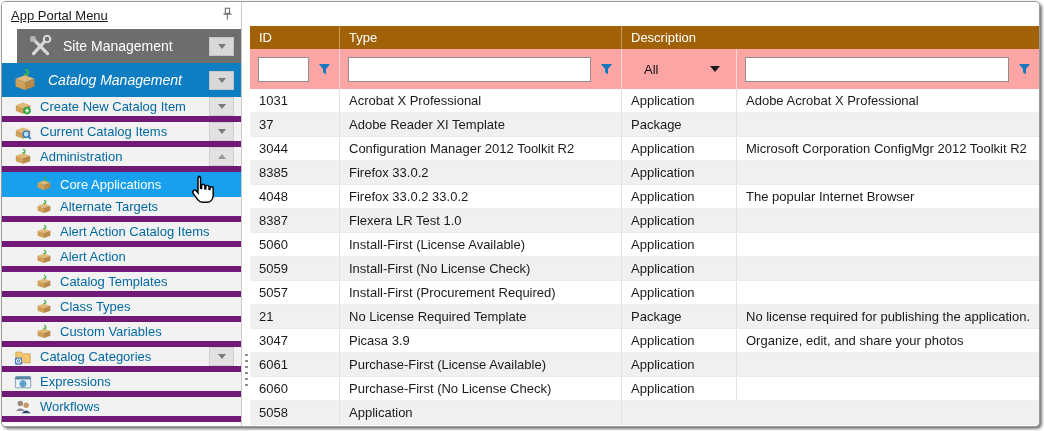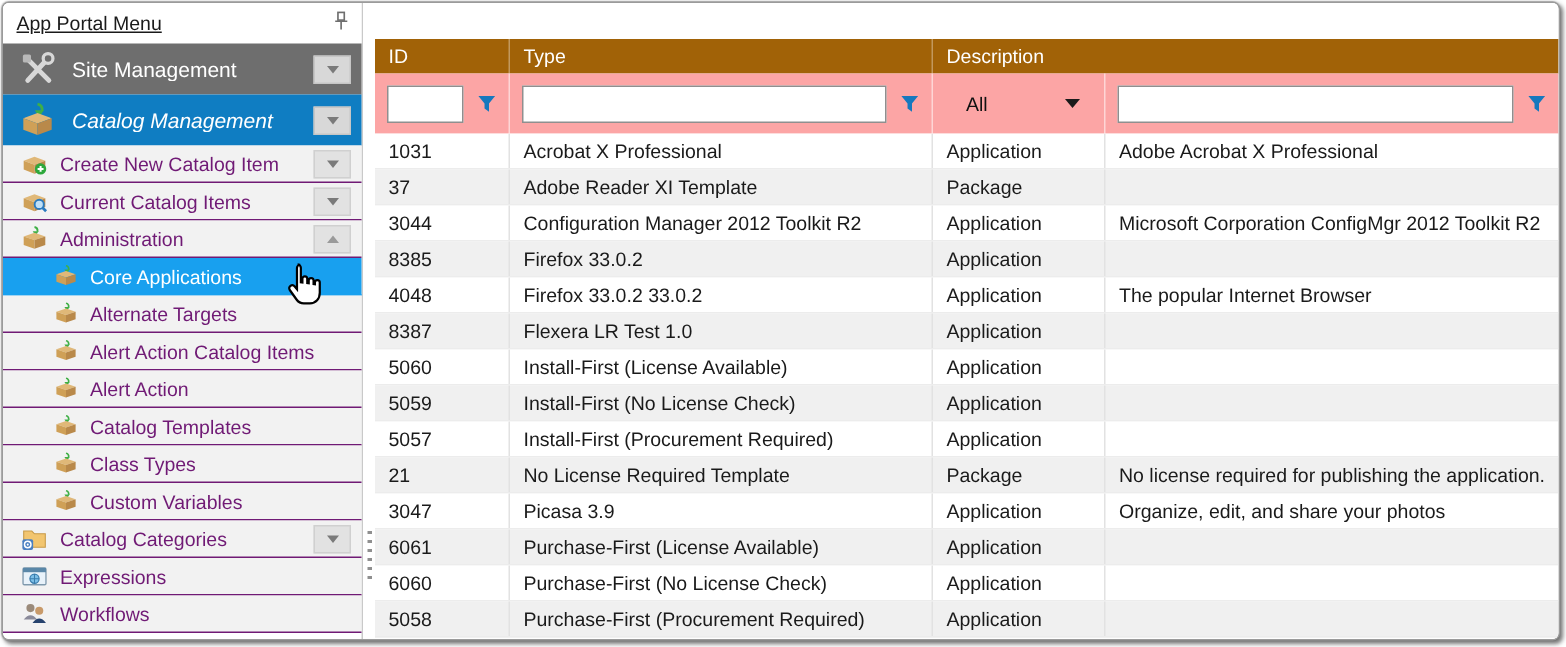--- a/index.html
+++ b/index.html
@@ -9,24 +9,24 @@
     border:1px solid #9b9b9b; border-radius:5px;
     box-shadow:2px 2px 3px rgba(95,95,95,.85), 0 0 1px #bbb;
     background:#fff; display:flex; overflow:hidden; }
 
   
   .sidebar { width:240px; flex:0 0 240px; border-right:1px solid #c9c9c9;
     display:flex; flex-direction:column; background:#fff; }
   .sb-header { height:27px; flex:0 0 27px; display:flex; align-items:center;
     padding:0 8px 0 9px; font-size:13px; color:#1a1a1a; background:#fff; }
   .sb-header .title { flex:1;text-decoration:underline; }
-  .sb-row { display:flex; align-items:center; border-bottom:1px solid #701a75;
-    background:#f2f2f2; font-size:13px; color:#701a75; cursor:default; }
+  .sb-row { display:flex; align-items:center; border-bottom:6px solid #701a75;
+    background:#f2f2f2; font-size:13px; color:#0369a1; cursor:default; }
   .sb-group { height:34px; flex:0 0 34px; color:#fff; font-size:14px; border-bottom:none; }
-  .sb-group.gray { background:#6e6e6e; }
+  .sb-group.gray { background:#6e6e6e;margin-left:15px; }
   .sb-group.blue { background:#0f7dc2;font-style:italic; }
   .sb-group .gicon { width:30px; margin:0 8px 0 8px; display:flex; justify-content:center; }
   .sb-item { height:25px; flex:0 0 25px; }
   .sb-item .icon { margin:0 8px 0 12px; display:flex; }
   .sb-child .icon { margin:0 8px 0 34px; }
   .sb-selected { background:#18a0ef; color:#fff; border-bottom:1px solid #18a0ef; }
   .sb-label { flex:1; white-space:nowrap; overflow:hidden; }
   .drop-btn { width:25px; height:19px; margin-right:7px; background:#e2e2e2;
     border:1px solid #d0d0d0; display:flex; align-items:center; justify-content:center; }
   .sb-group .drop-btn { background:#d8d8d8; border-color:#c6c6c6; }
@@ -441,21 +441,20 @@
 
       <div class="grid-row">
         <div class="cell">6060</div>
         <div class="cell">Purchase-First (No License Check)</div>
         <div class="cell">Application</div>
         <div class="cell"></div>
       </div>
 
       <div class="grid-row">
         <div class="cell">5058</div>
-        <div class="cell">Purchase-First (Procurement Required)</div>
         <div class="cell">Application</div>
         <div class="cell"></div>
       </div>
     </div>
 
   </div>
 
 </div>
 
 <div class="cursor">

